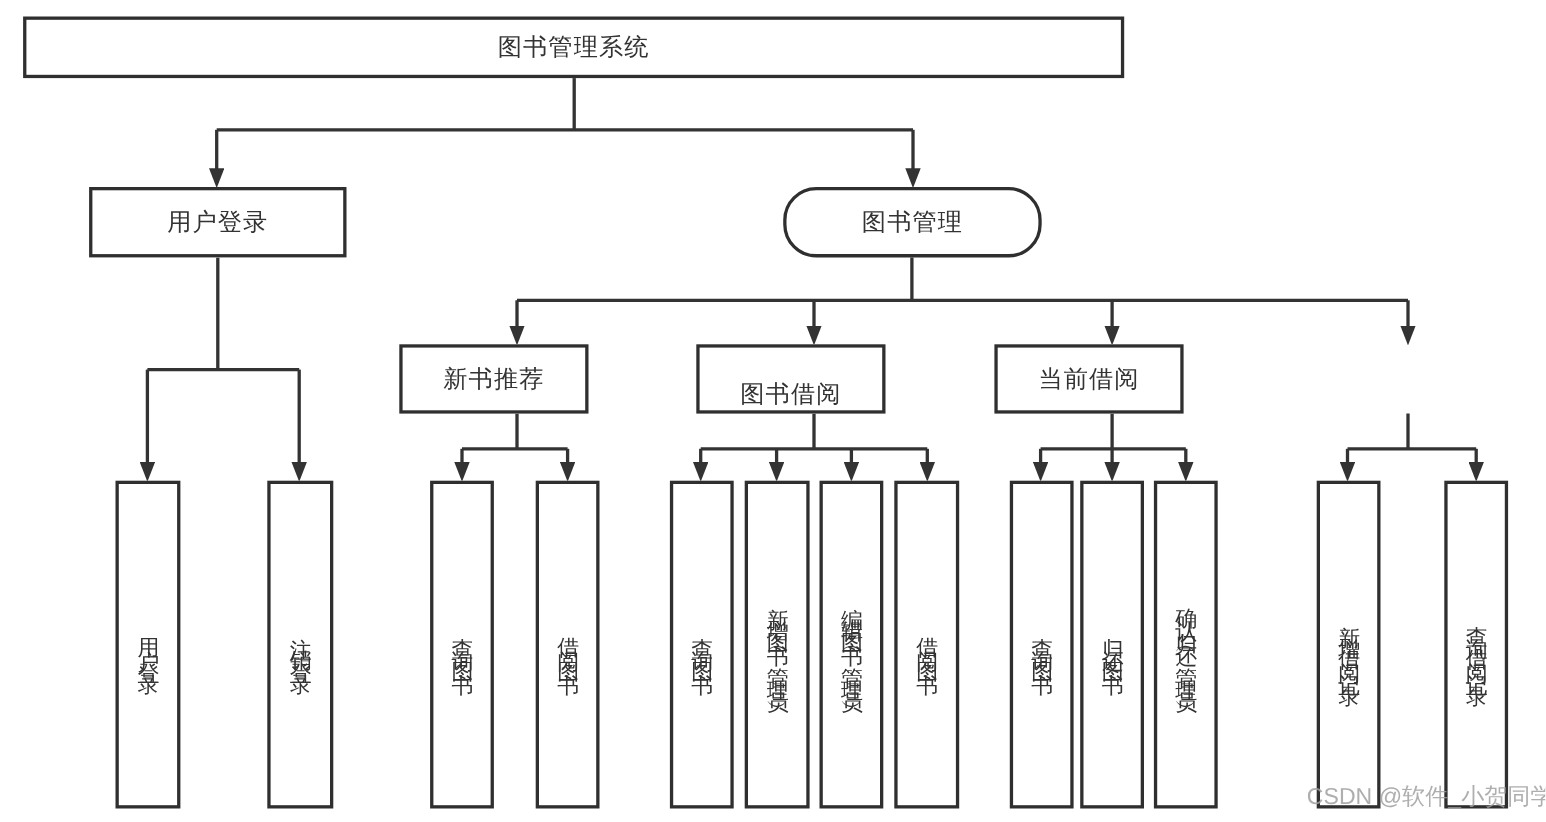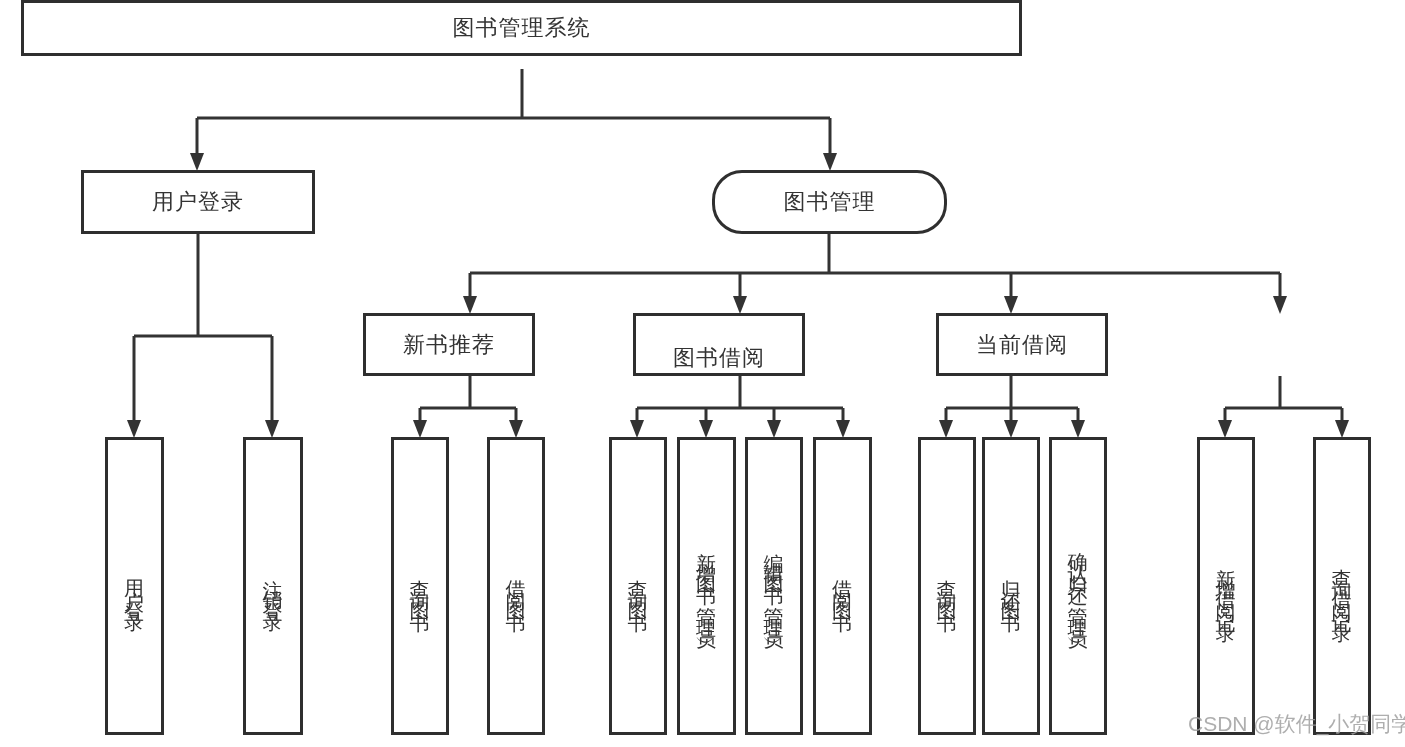--- a/index.html
+++ b/index.html
@@ -12,27 +12,27 @@
     position:absolute;background:#fff;border:3px solid #2f2f2f;
     display:flex;align-items:center;justify-content:center;
     box-sizing:border-box;z-index:2;
   }
   .h-label{font-size:22px;letter-spacing:1px;white-space:nowrap;}
   .v-label{
     writing-mode:vertical-rl;text-orientation:mixed;
     font-size:20px;letter-spacing:11px;line-height:1;white-space:nowrap;
   }
   
-  .n-root{left:21px;top:0;width:1001px;height:56px;}
+  .n-root{left:21px;top:15px;width:1001px;height:56px;}
   .n-l2-a{left:81px;top:170px;width:234px;height:64px;}
   .n-l2-b{left:712px;top:170px;width:235px;height:64px;border-radius:30px;}
   .n-l3{top:313px;width:172px;height:63px;}
   .n-l3-a{left:363px;}
   .n-l3-b{left:633px;align-items:flex-end;}
-  .n-l3-c{left:904px;margin-left:32px;}
+  .n-l3-c{left:904px;}
   .n-l3-d{left:1173px;}
   .leaf{top:437px;width:58px;height:298px;}
   .lf1{left:105px;width:59px;}
   .lf2{left:243px;width:60px;}
   .lf3{left:391px;}
   .lf4{left:487px;}
   .lf5{left:609px;}
   .lf6{left:677px;width:59px;}
   .lf7{left:745px;}
   .lf8{left:813px;width:59px;}

